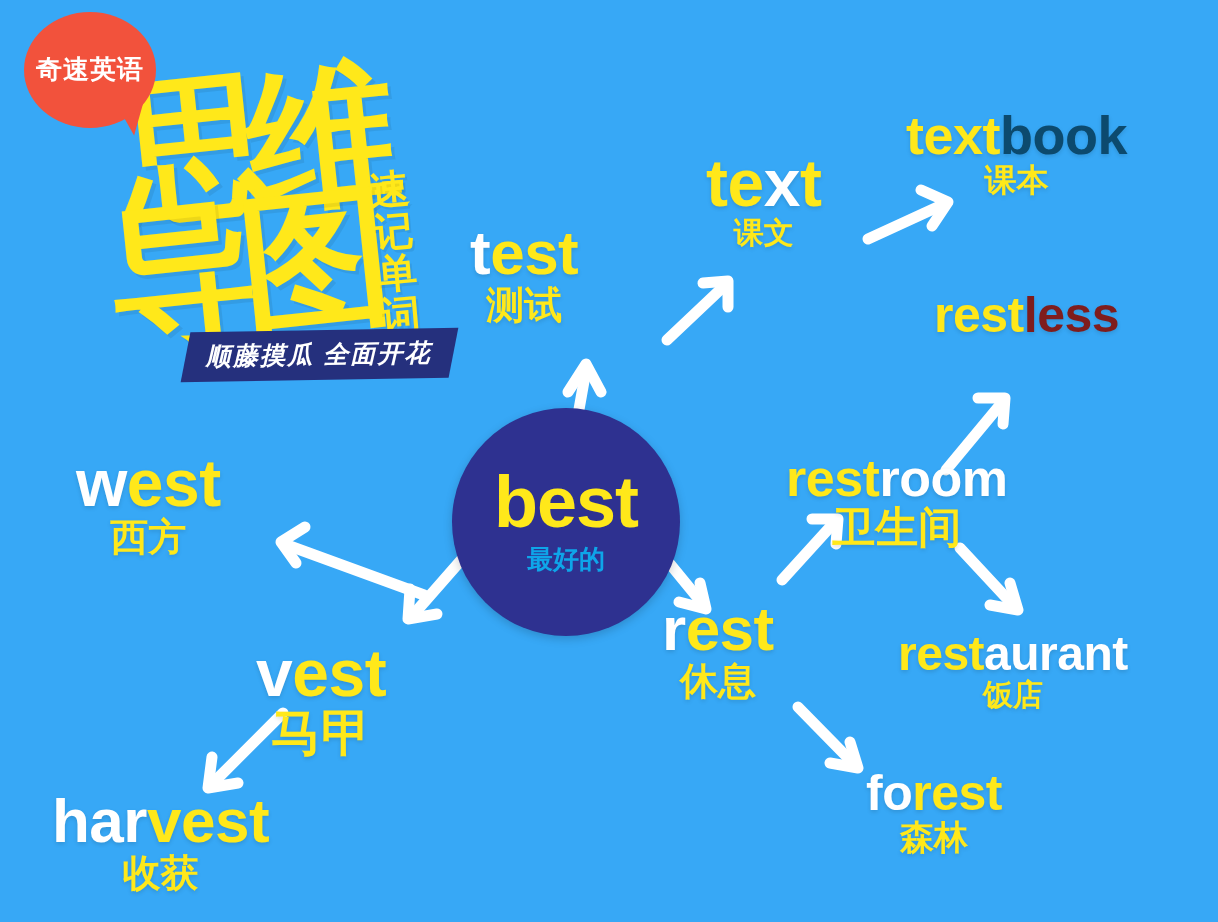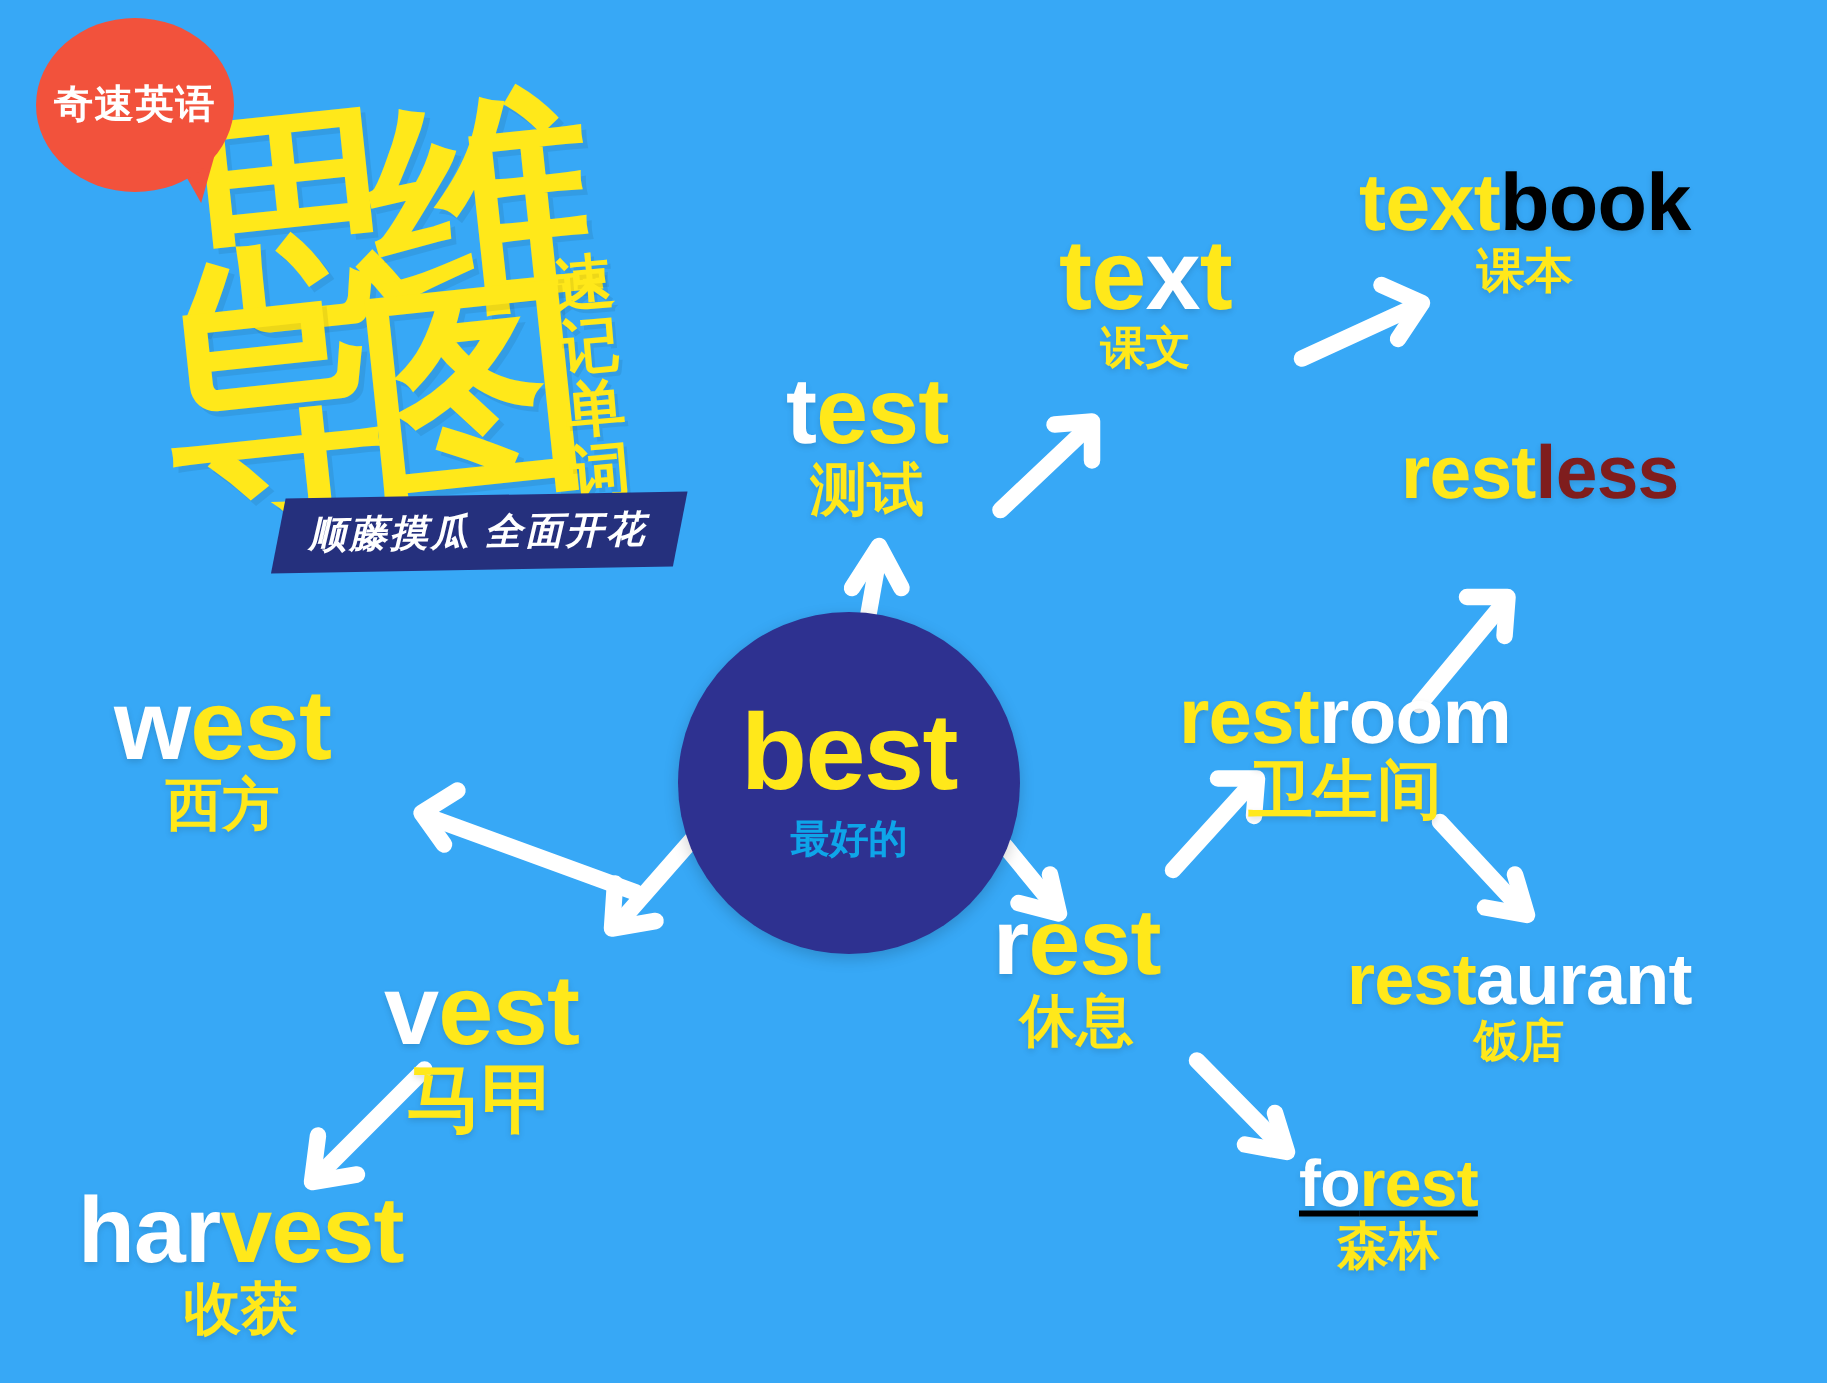--- a/index.html
+++ b/index.html
@@ -262,37 +262,37 @@
 
   <div id="slogan-banner" style="background: rgb(37, 48, 125);">
     <span>顺藤摸瓜  全面开花</span>
   </div>
 
   <div id="center-node" style="background: rgb(46, 49, 144);">
     <span class="en">best</span>
     <span class="cn">最好的</span>
   </div>
 
-  <div class="node" id="n-test" style="left:524px; top:222px; z-index:5;margin-top:22px;">
+  <div class="node" id="n-test" style="left:470px; top:222px; z-index:5;">
     <span class="en" style="font-size:62px;">
       <span class="pfx w" style="color: rgb(255, 255, 255);">t</span><span class="stm y" style="color: rgb(255, 232, 26);">est</span><span class="sfx w" style="color: rgb(255, 255, 255);"></span>
     </span>
     <span class="cn" style="font-size:38px;">测试</span>
   </div>
 
   <div class="node" id="n-text" style="left:706px; top:150px; z-index:5;">
     <span class="en" style="font-size:66px;">
       <span class="pfx y" style="color: rgb(255, 232, 26);">te</span><span class="stm w" style="color: rgb(255, 255, 255);">x</span><span class="sfx y" style="color: rgb(255, 232, 26);">t</span>
     </span>
     <span class="cn" style="font-size:30px;">课文</span>
   </div>
 
   <div class="node" id="n-textbook" style="left:906px; top:108px; z-index:5;">
     <span class="en" style="font-size:54px;">
-      <span class="pfx y" style="color: rgb(255, 232, 26);">text</span><span class="stm w" style="color: #000000;">book</span><span class="sfx w" style="color: rgb(255, 255, 255);"></span>
+      <span class="pfx y" style="color: rgb(255, 232, 26);">text</span><span class="stm w" style="color: #0c4a6e;">book</span><span class="sfx w" style="color: rgb(255, 255, 255);"></span>
     </span>
     <span class="cn" style="font-size:32px;">课本</span>
   </div>
 
   <div class="node" id="n-restless" style="left:934px; top:290px; z-index:5;">
     <span class="en" style="font-size:50px;">
       <span class="pfx y" style="color: rgb(255, 232, 26);">rest</span><span class="stm w" style="color: #7f1d1d;">less</span><span class="sfx w" style="color: rgb(255, 255, 255);"></span>
     </span>
   </div>
 
@@ -311,21 +311,21 @@
   </div>
 
   <div class="node" id="n-restaurant" style="left:898px; top:630px; z-index:5;">
     <span class="en" style="font-size:48px;">
       <span class="pfx y" style="color: rgb(255, 232, 26);">rest</span><span class="stm w" style="color: rgb(255, 255, 255);">aurant</span><span class="sfx w" style="color: rgb(255, 255, 255);"></span>
     </span>
     <span class="cn" style="font-size:30px;">饭店</span>
   </div>
 
   <div class="node" id="n-forest" style="left:866px; top:768px; z-index:5;">
-    <span class="en" style="font-size:44px;text-decoration:underline;">
+    <span class="en" style="font-size:50px;">
       <span class="pfx w" style="color: rgb(255, 255, 255);">fo</span><span class="stm y" style="color: rgb(255, 232, 26);">rest</span><span class="sfx w" style="color: rgb(255, 255, 255);"></span>
     </span>
     <span class="cn" style="font-size:34px;">森林</span>
   </div>
 
   <div class="node" id="n-west" style="left:76px; top:450px; z-index:5;">
     <span class="en" style="font-size:66px;">
       <span class="pfx w" style="color: rgb(255, 255, 255);">w</span><span class="stm y" style="color: rgb(255, 232, 26);">est</span><span class="sfx w" style="color: rgb(255, 255, 255);"></span>
     </span>
     <span class="cn" style="font-size:38px;">西方</span>

